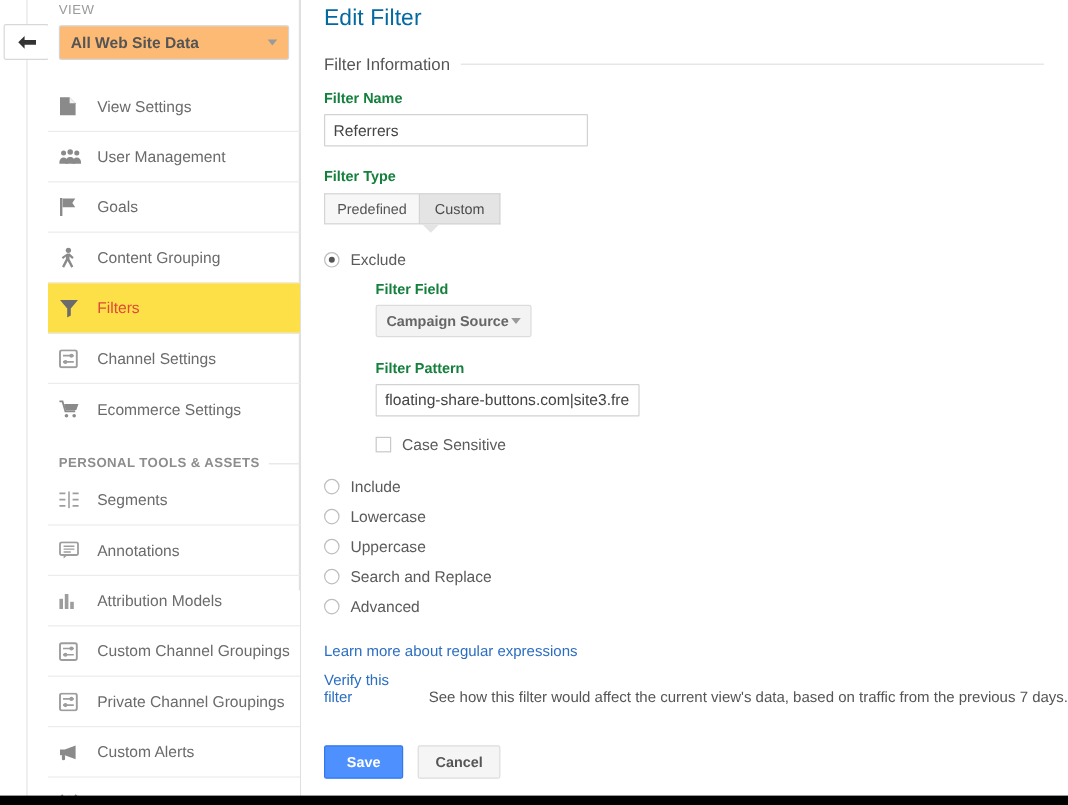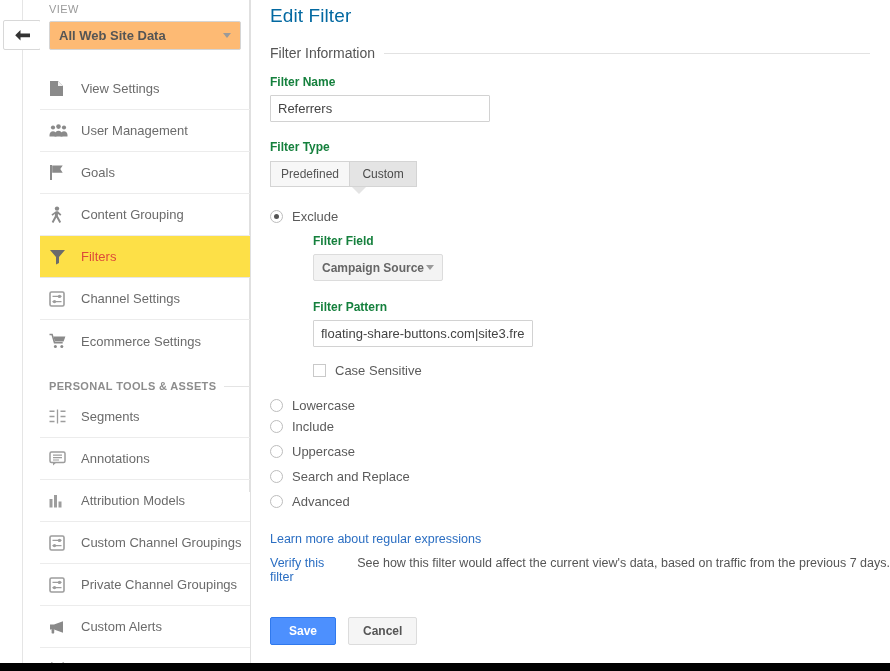--- a/index.html
+++ b/index.html
@@ -210,21 +210,21 @@
   .chk-row { display: flex; align-items: center; margin-top: 16px; margin-left: 43px; }
   .chkbox {
     width: 13px; height: 13px;
     border: 1px solid #c9c9c9; background: #fff;
     flex: 0 0 13px; cursor: pointer;
   }
   .chk-row .clbl { font-size: 13px; color: #5b5b5b; margin-left: 9px; cursor: pointer; }
 
   .link { color: #2b6ec2; font-size: 12.5px; text-decoration: none; cursor: pointer; }
 
-  .verify-row { display: flex; align-items: flex-start; margin-top: 10px; }
+  .verify-row { display: flex; align-items: flex-end; margin-top: 10px; }
   .verify-row .vtxt { font-size: 12.5px; color: #555; margin-left: 18px; white-space: nowrap; }
 
   .btn-row { display: flex; align-items: center; margin-top: 33px; }
   .btn {
     height: 28px; min-width: 66px;
     display: flex; align-items: center; justify-content: center;
     padding: 0 14px;
     font-size: 12px; font-weight: bold;
     border-radius: 2px; cursor: pointer;
   }
@@ -466,28 +466,28 @@
       <input class="txt-input" type="text" value="floating-share-buttons.com|site3.free-floatin" style="">
     </div>
 
     <div class="chk-row">
       <span class="chkbox"></span>
       <span class="clbl">Case Sensitive</span>
     </div>
 
     
     <div style="margin-top:20px;">
+      <div class="radio-row" style="margin-top:6px;">
+        <span class="radio"></span>
+        <span class="rlbl">Include</span>
+      </div>
       <div class="radio-row" style="margin-top:10px;">
         <span class="radio"></span>
         <span class="rlbl">Lowercase</span>
       </div>
-      <div class="radio-row" style="margin-top:6px;">
-        <span class="radio"></span>
-        <span class="rlbl">Include</span>
-      </div>
       <div class="radio-row" style="margin-top:10px;">
         <span class="radio"></span>
         <span class="rlbl">Uppercase</span>
       </div>
       <div class="radio-row" style="margin-top:10px;">
         <span class="radio"></span>
         <span class="rlbl">Search and Replace</span>
       </div>
       <div class="radio-row" style="margin-top:10px;">
         <span class="radio"></span>

